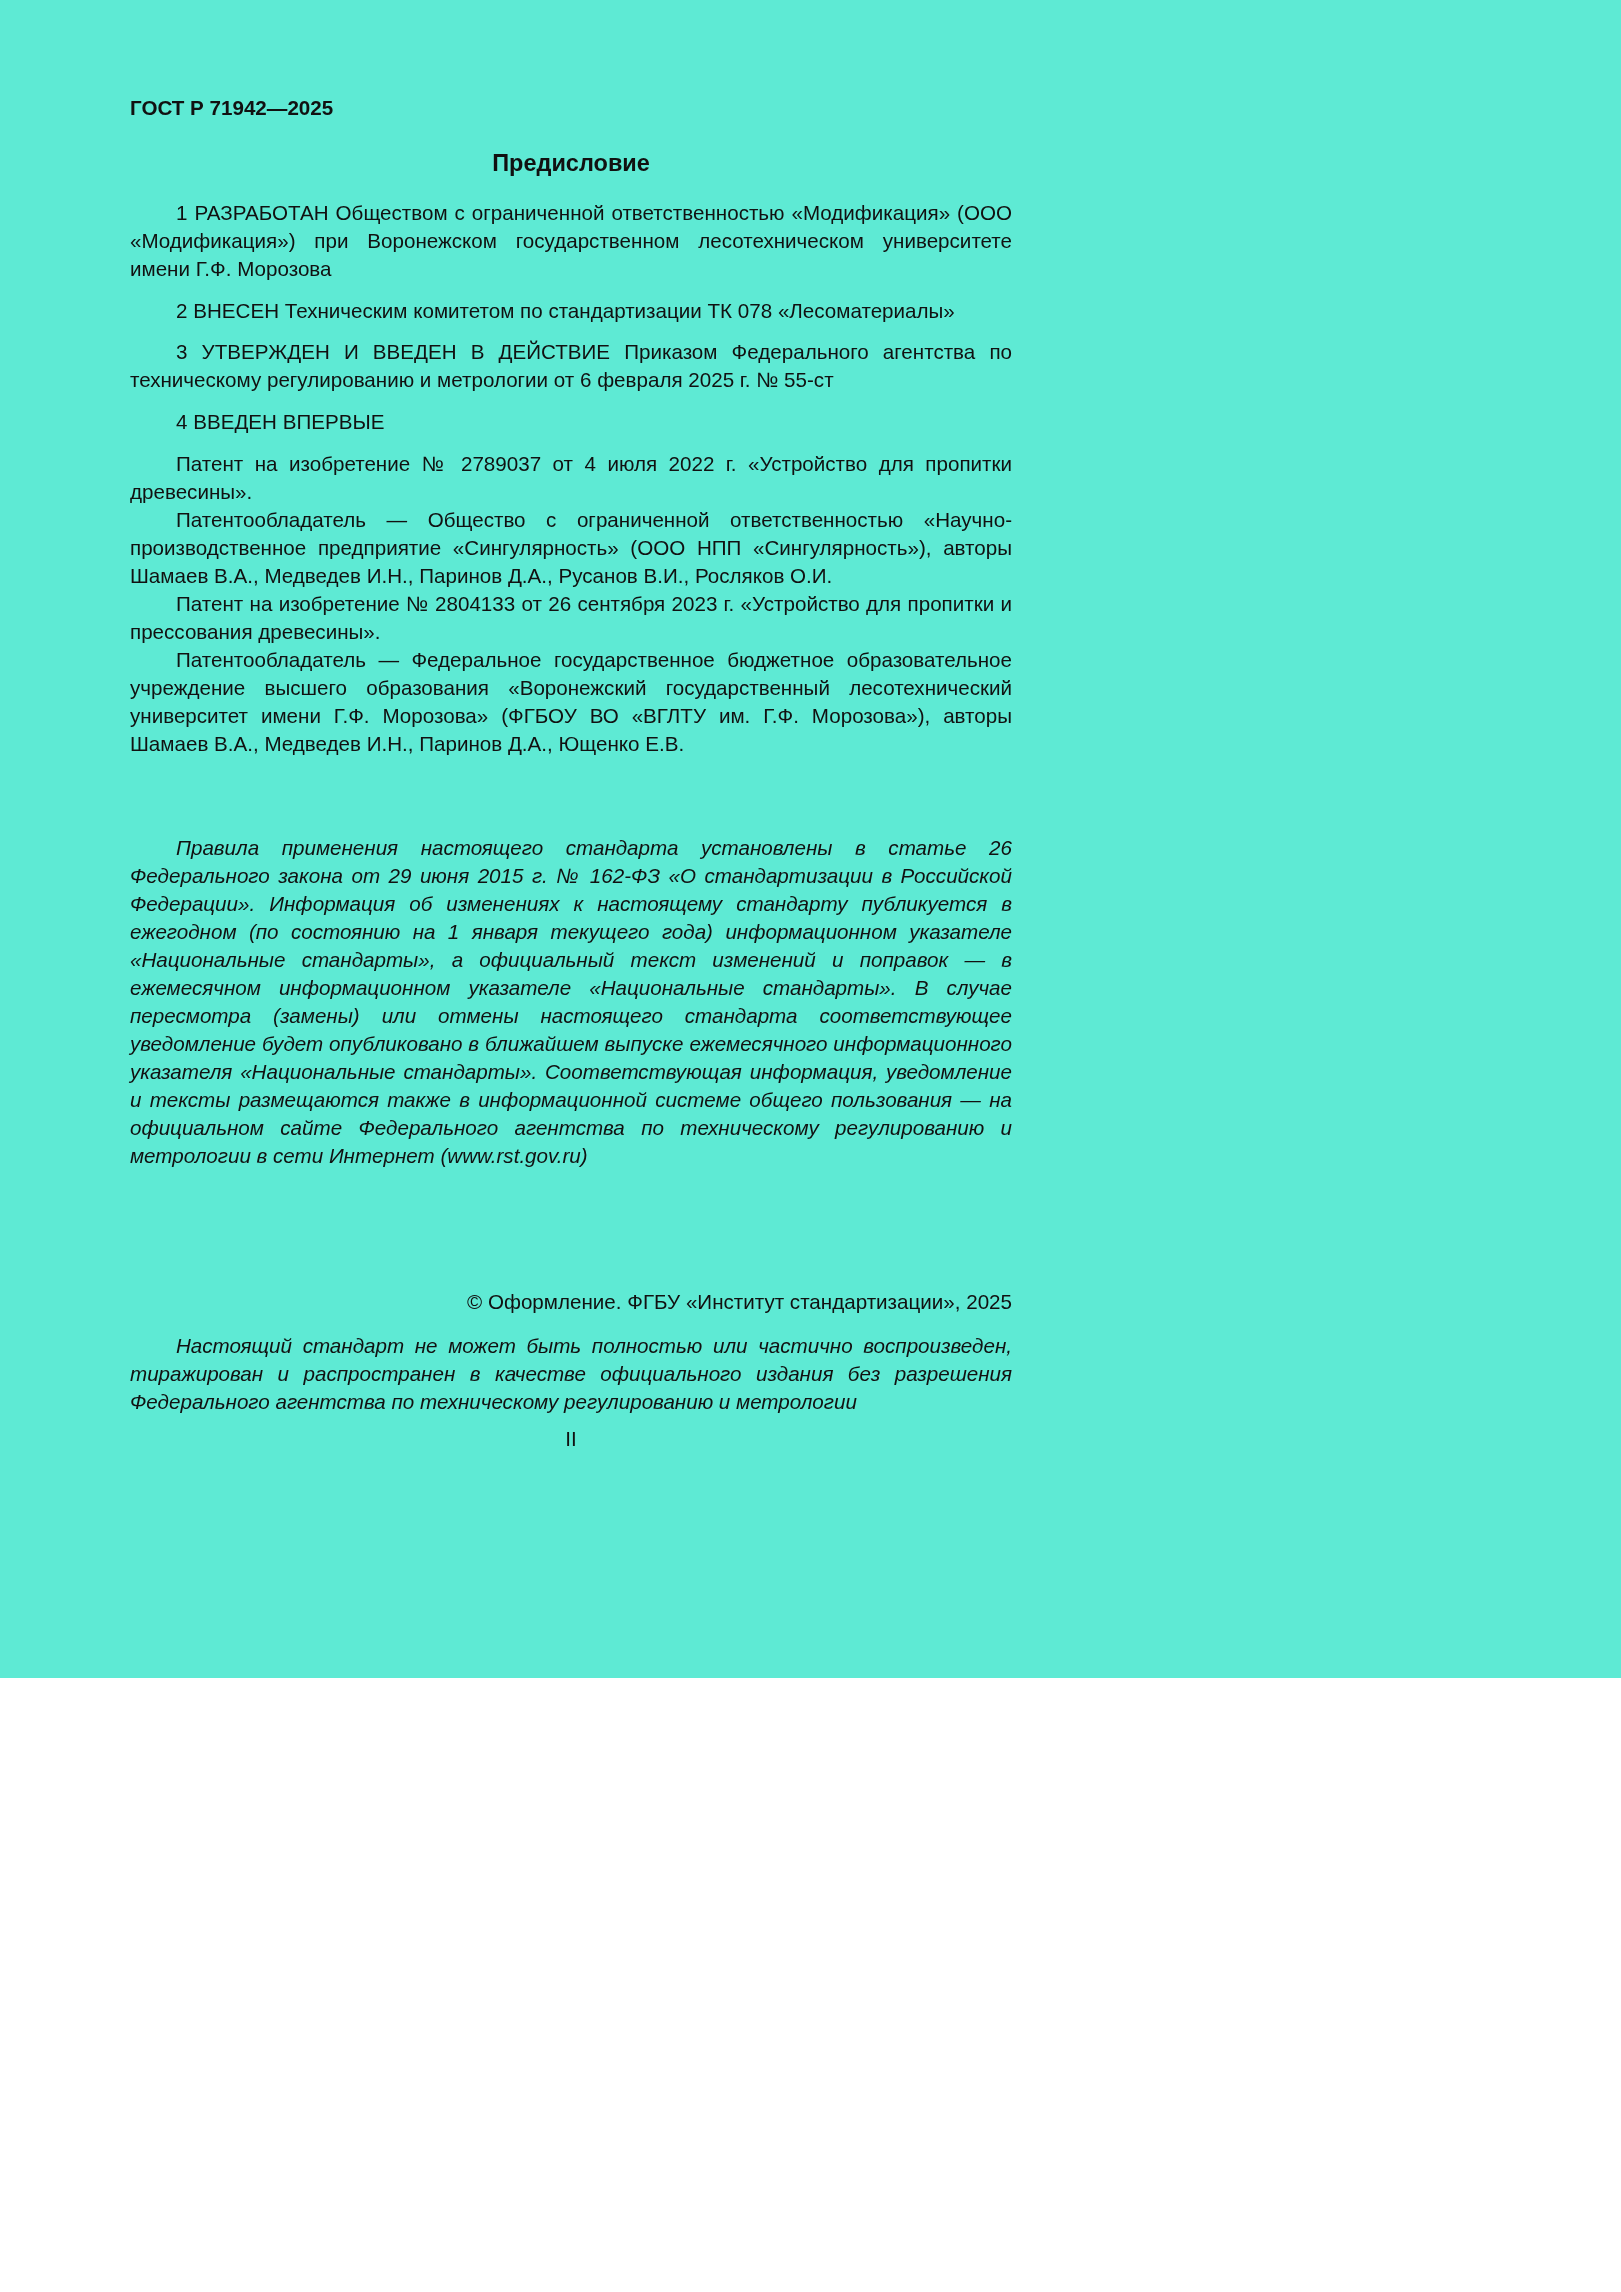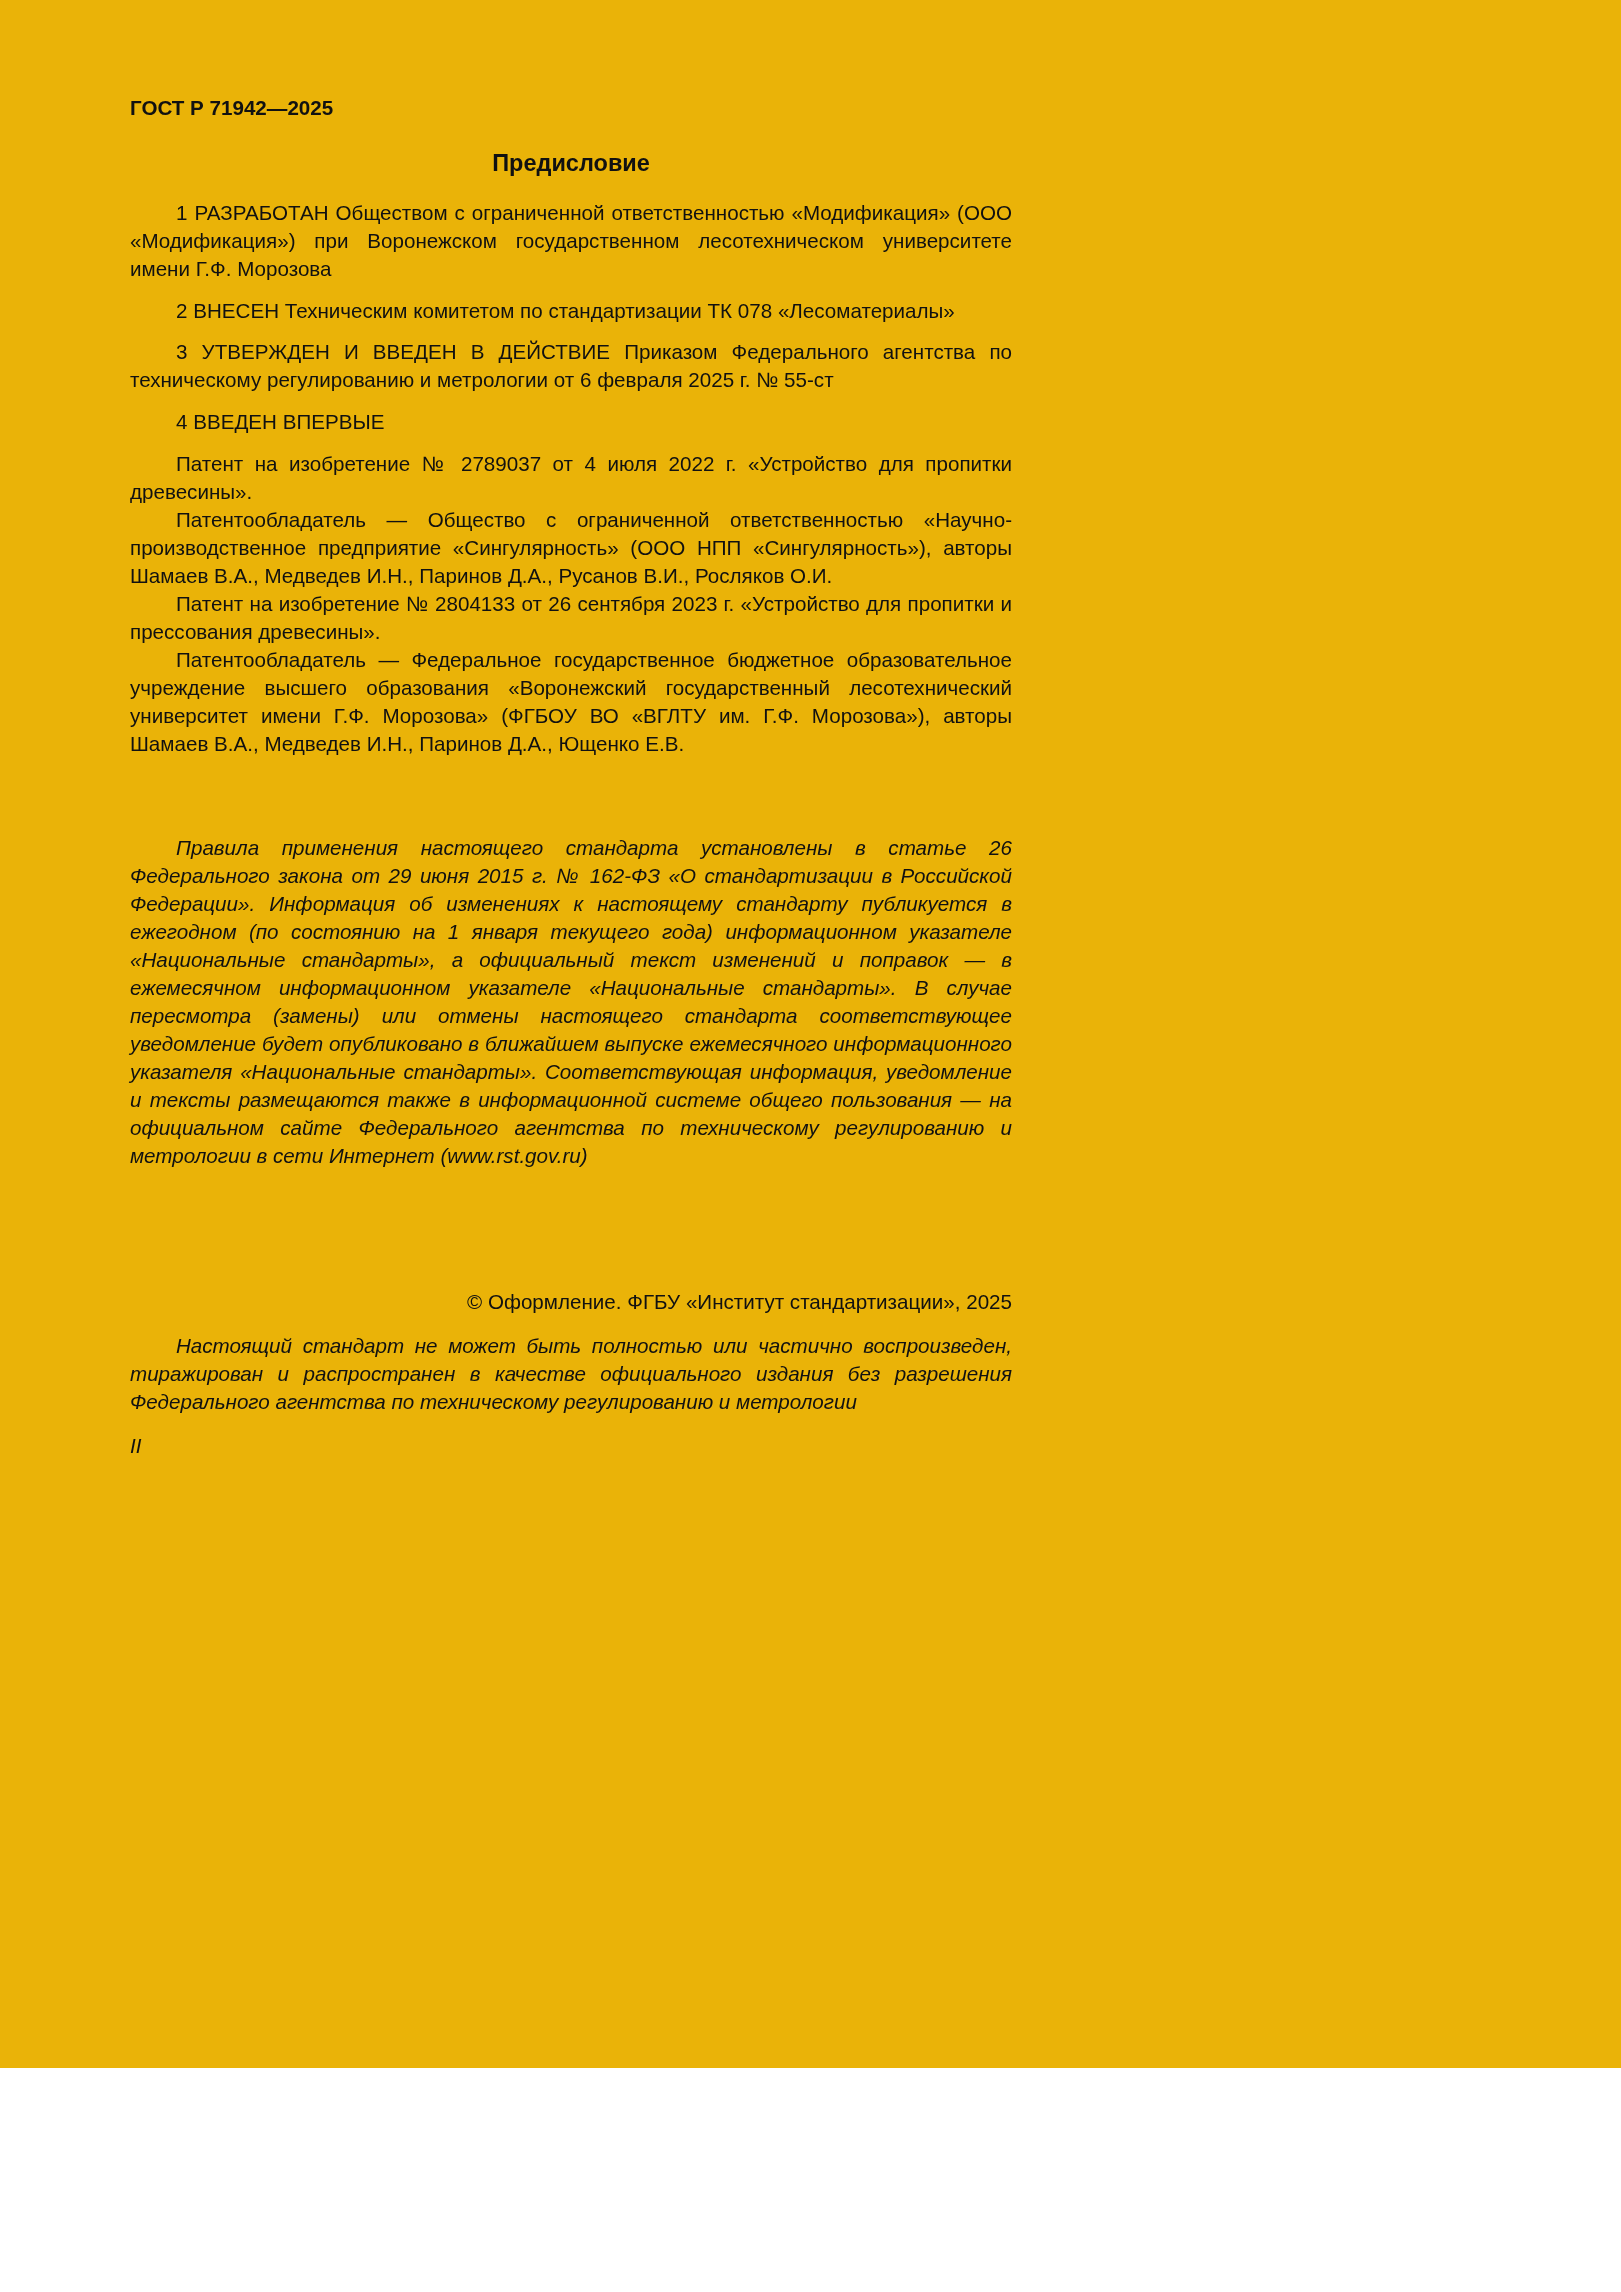--- a/index.html
+++ b/index.html
@@ -1,22 +1,22 @@
 <!DOCTYPE html>
 <html lang="ru"><head>
 <meta charset="utf-8">
 <style>
   * { box-sizing: border-box; }
   html, body { margin: 0; padding: 0; background: #ffffff; }
 
   .page {
     position: relative;
     width: 1621px;
-    height: 2068px;
-    background: #eab308;
+    height: 1678px;
+    background: #5eead4;
     font-family: "Liberation Sans", sans-serif;
     font-size: 20.6px;
     line-height: 28px;
     color: #111111;
     overflow: hidden;
   }
 
   .content {
     position: absolute;
     left: 130px;
@@ -65,23 +65,22 @@
   }
 
   .repro {
     margin: 16px 0 0 0;
     text-align: justify;
     text-indent: 46px;
     font-style: italic;
   }
 
   .pagenum {
-    margin: 16px 0 0 0;
-    text-align: left;
-    font-style: italic;
+    margin: 9px 0 0 0;
+    text-align: center;
   }
 </style>
 </head>
 <body>
 
 <div class="page">
   <div class="content">
 
     <p class="doc-code">ГОСТ Р 71942—2025</p>
 

